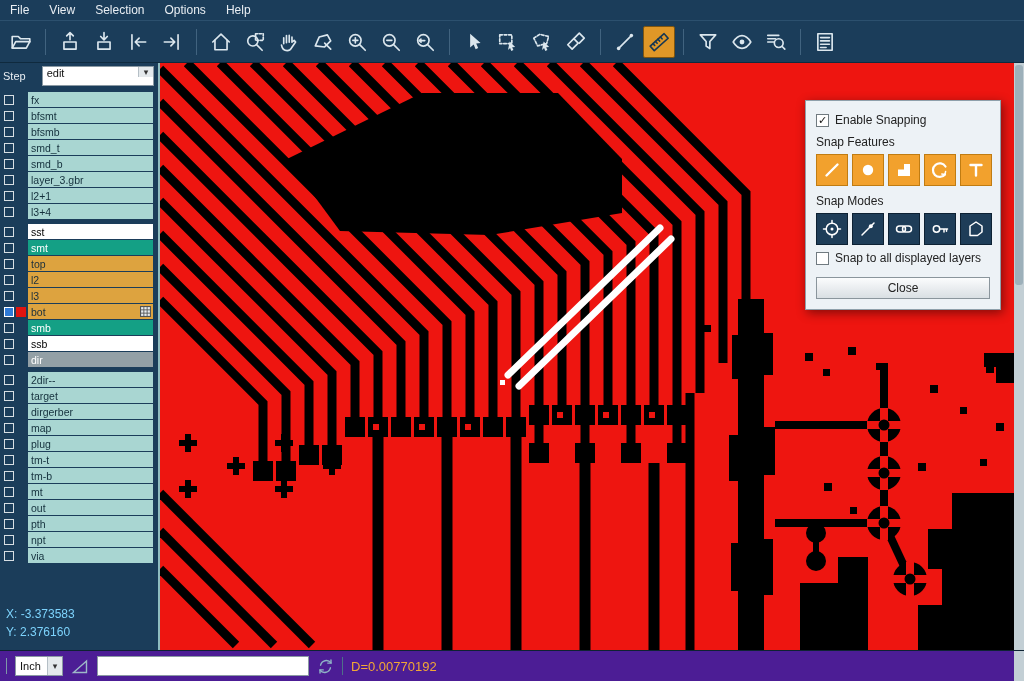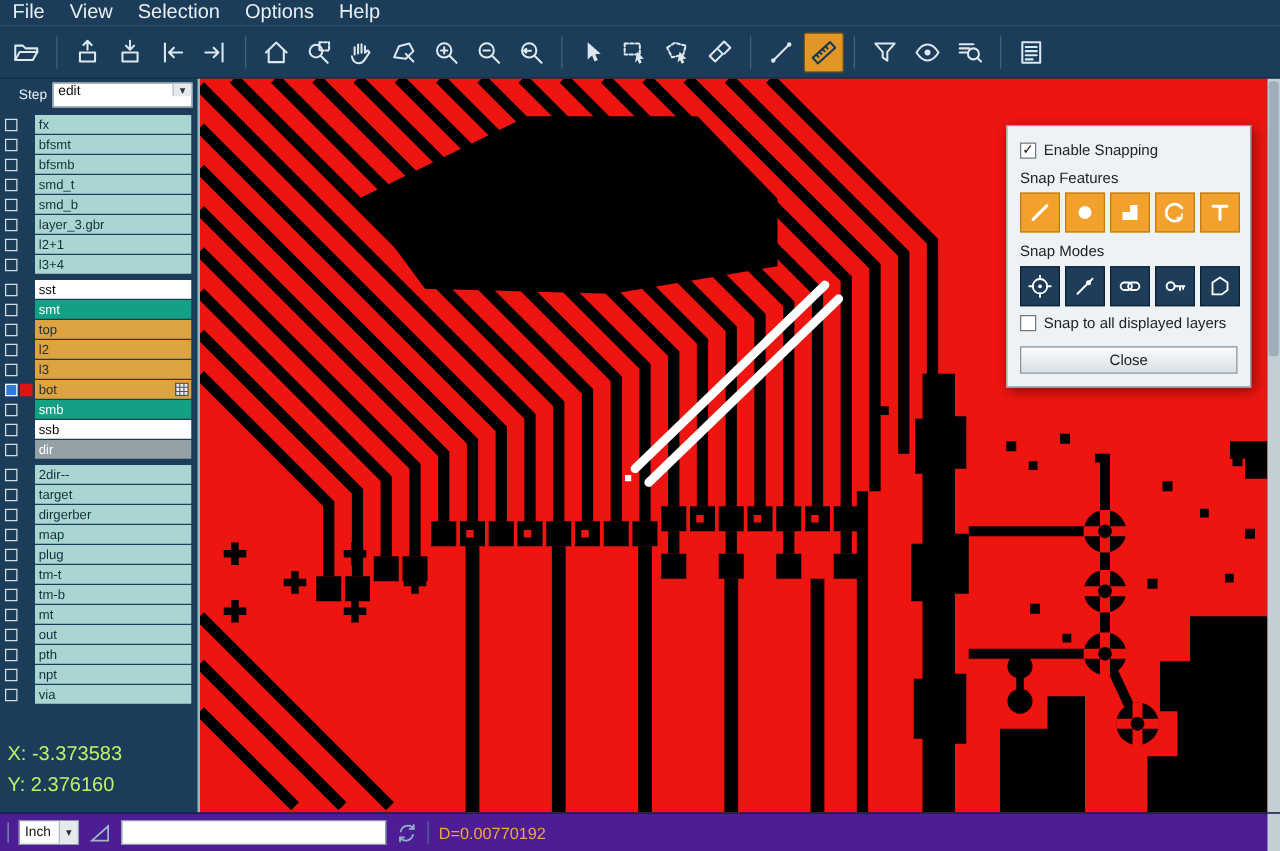--- a/index.html
+++ b/index.html
@@ -1,48 +1,48 @@
 <!DOCTYPE html>
 <html><head>
 <meta charset="utf-8">
 <style>
 *{box-sizing:border-box;margin:0;padding:0}
 html,body{width:1024px;height:681px;overflow:hidden}
 body{font-family:"Liberation Sans",sans-serif;background:#1b3d5a;color:#e9eef3}
 #app{width:1024px;height:681px;display:flex;flex-direction:column;position:relative}
-.menubar{height:20px;display:flex;align-items:center;background:#1b3d5a;font-size:16px;flex:none}
+.menubar{height:20px;display:flex;align-items:center;background:#1b3d5a;font-size:12px;flex:none}
 .menu-item{padding:2px 10px;cursor:default;white-space:nowrap}
 .toolbar{height:43px;display:flex;align-items:center;background:#1b3d5a;border-top:1px solid #2c506e;border-bottom:1px solid #0f2a3e;padding:0 4px;flex:none}
 .tool-btn{width:32px;height:32px;display:flex;align-items:center;justify-content:center;color:#dce7ee;margin:0 1px;border-radius:2px;flex:none}
 .tool-btn svg{width:22px;height:22px}
 .tool-btn.active{background:#e09727;border:1px solid #7e5510;color:#173853}
 .tool-sep{width:1px;height:26px;background:#41637f;margin:0 7px;flex:none}
 .main{flex:1;display:flex;min-height:0}
 .sidebar{width:160px;background:#1b3d5a;display:flex;flex-direction:column;border-right:2px solid #8fbcbf;flex:none}
-.step-row{height:26px;display:flex;align-items:center;padding:3px 4px 3px 15px;gap:4px;flex:none}
+.step-row{height:26px;display:flex;align-items:center;padding:3px 4px 3px 3px;gap:16px;flex:none}
 .step-label{font-size:11px;color:#e9eef3}
 .step-select{flex:1;height:20px;background:#fff;border:1px solid #8a99a3;display:flex;align-items:flex-start;font-size:11px;color:#111}
 .step-select .val{flex:1;padding-left:4px;display:flex;align-items:center}
 .chevbox{width:15px;display:flex;align-items:center;justify-content:center;color:#333;background:#e4e9ec;border-left:1px solid #b5bfc6;font-size:9px}
 .layer-list{margin-top:3px}
 .layer-row{height:15px;margin-bottom:1px;display:flex;align-items:center}
 .lr-cb{width:10px;height:10px;border:1px solid #d7dee3;margin-left:4px;flex:none;background:transparent}
 .layer-row.active .lr-cb{background:#2f7ad6;border-color:#fff}
 .lr-swatch{width:10px;height:10px;margin-left:2px;flex:none;background:transparent}
 .layer-row.active .lr-swatch{background:#e01410}
 .lr-bar{flex:1;height:15px;margin-left:2px;margin-right:5px;font-size:10.5px;color:#14303c;display:flex;align-items:center;padding-left:3px;overflow:hidden}
 .lr-bar .nm{flex:1;white-space:nowrap}
 .grid-ic{width:11px;height:11px;margin-right:2px;flex:none;display:flex}
 .c-cyan{background:#a9d6d2}
 .c-white{background:#ffffff;color:#000}
 .c-green{background:#14a085;color:#fff}
 .c-amber{background:#dda33f;color:#20323c}
 .c-gray{background:#93a0a6;color:#fff}
 .group-sep{height:4px}
-.coords{margin-top:auto;padding:0 0 8px 6px;font-size:16px;line-height:1.55;color:#bef264;flex:none}
+.coords{margin-top:auto;padding:0 0 8px 6px;font-size:12px;line-height:1.55;color:#7dd3fc;flex:none}
 .canvas{flex:1;position:relative;background:#ee1510;overflow:hidden}
 .canvas svg.board{position:absolute;inset:0;width:100%;height:100%;display:block}
 .vscroll{width:10px;background:#c3cfd5;position:relative;flex:none}
 .vscroll .thumb{position:absolute;top:2px;left:1px;width:8px;height:220px;background:#9db0ba;border-radius:3px}
 .statusbar{height:31px;background:#4c1d95;border-top:1px solid #0e2233;display:flex;align-items:center;gap:8px;padding:0 6px;position:relative;flex:none}
 .sb-grip{width:1px;height:16px;background:#7e97a8;flex:none}
 .unit-select{width:48px;height:20px;background:#fff;border:1px solid #8a99a3;display:flex;align-items:stretch;font-size:11px;color:#111;flex:none}
 .unit-select .val{flex:1;padding-left:4px;display:flex;align-items:center}
 .angle-icon{display:flex;flex:none}
 .angle-icon svg{width:18px;height:18px}

